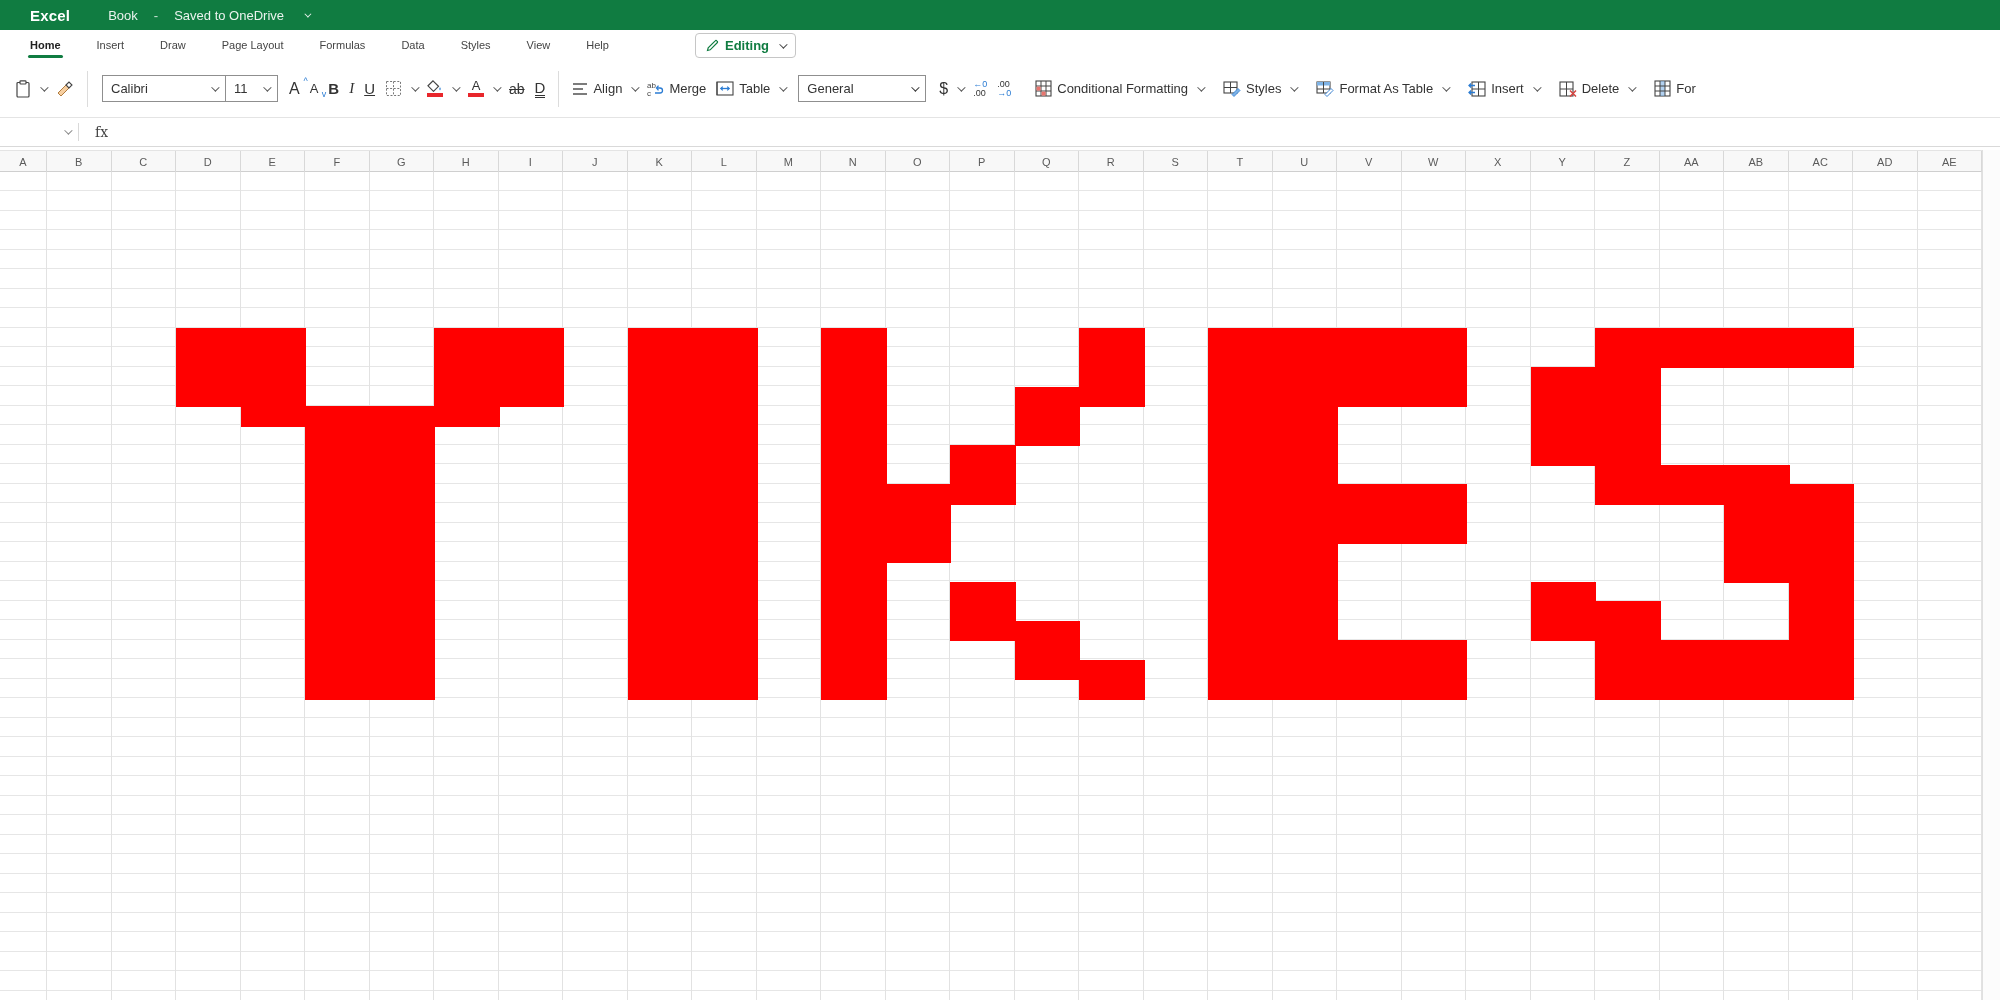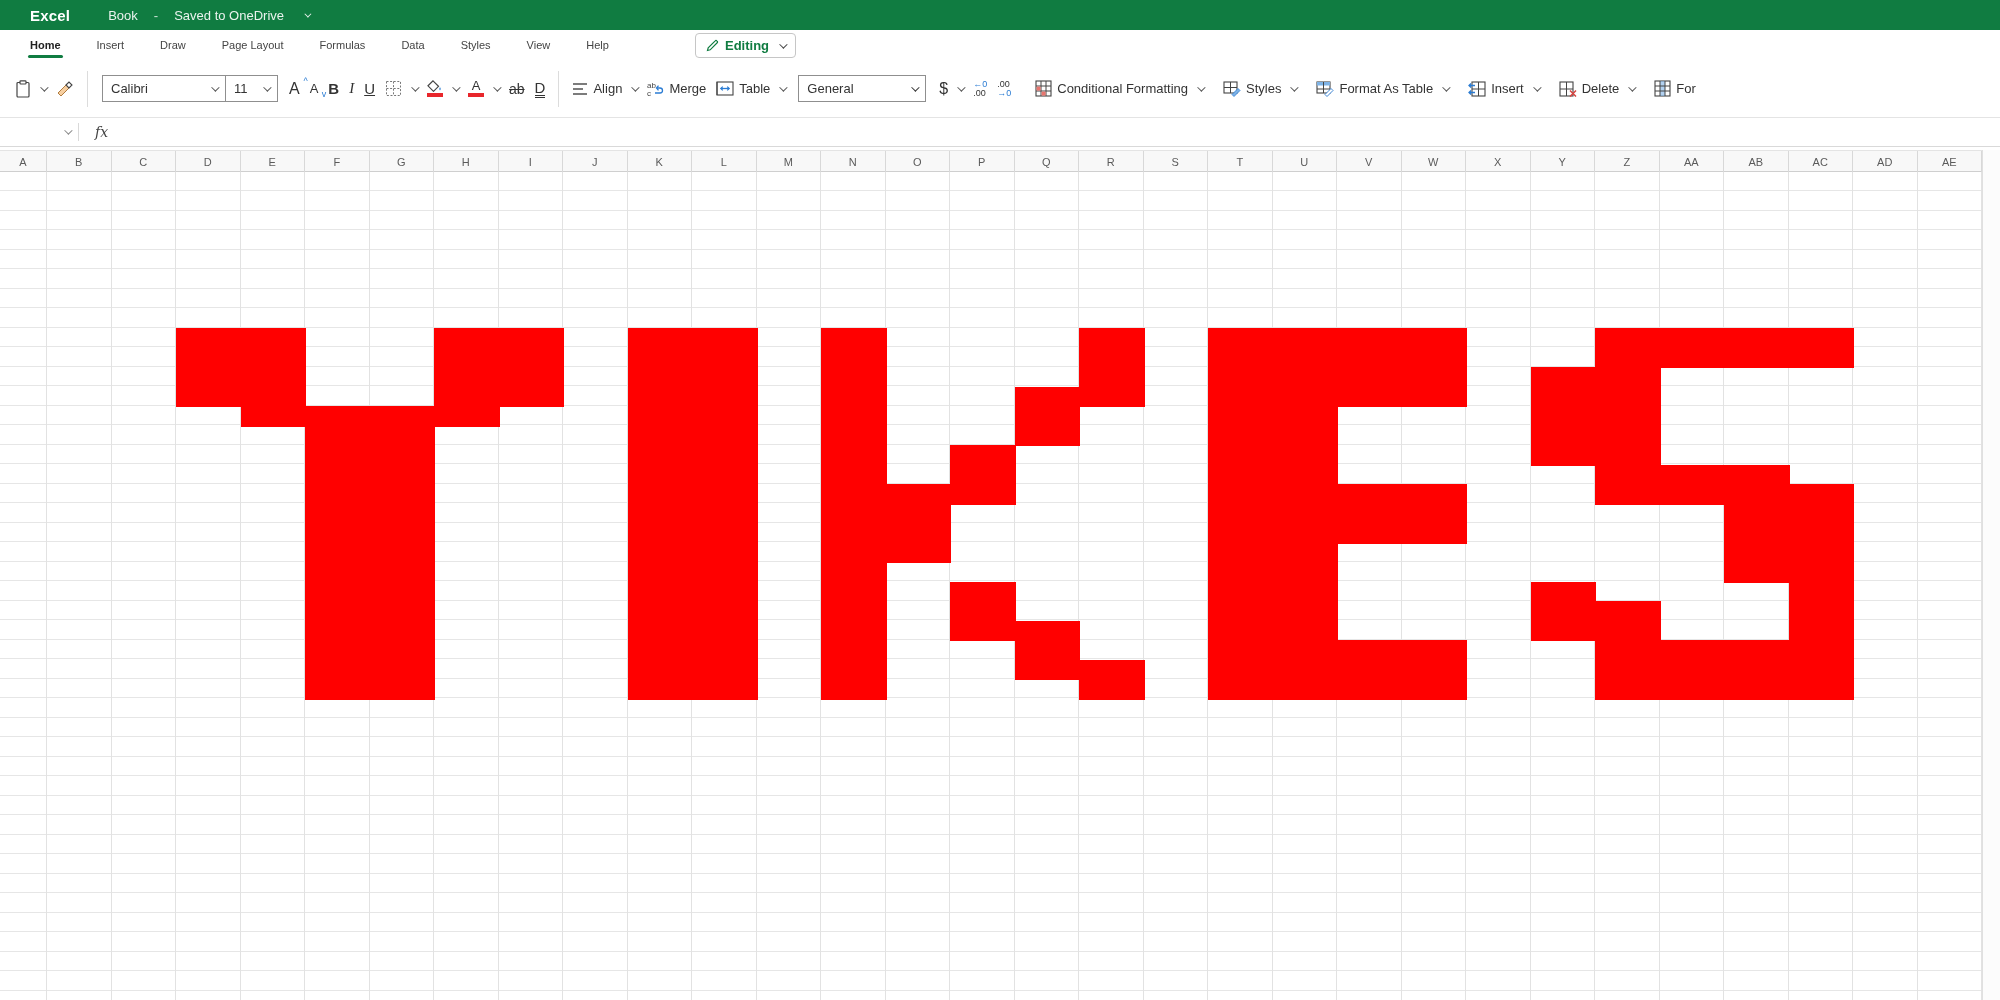--- a/index.html
+++ b/index.html
@@ -58,21 +58,21 @@
     justify-content:space-between; padding:0 8px; font-size:13px; margin:0 8px; }
   .azup { position:relative; font-size:16px; }
   .azup sup { position:absolute; top:-4px; right:-8px; font-size:9px; color:#2B7CD3; }
 
   
   .formulabar { position:absolute; left:0; top:118px; width:2000px; height:29px; background:#fff;
     border-bottom:1px solid #D9D9D9; display:flex; align-items:center; }
   .namebox { width:78px; height:100%; display:flex; align-items:center; justify-content:flex-end;
     padding-right:8px; color:#666; }
   .fb-sep { width:1px; height:18px; background:#D9D9D9; }
-  .fx { font-family:"DejaVu Serif", serif; font-style:italic; font-size:14px; color:#444;
+  .fx { font-family:"DejaVu Serif", serif; font-size:14px; color:#444;
     padding:0 14px 0 16px; }
   .formula-input { flex:1; height:100%; border:none; outline:none; font-size:13px; color:#222; }
 
   
   .sheet { position:absolute; left:0; top:150px; width:2000px; height:850px; background:#fff; }
   .colheaders { position:absolute; left:0; top:0; width:1982px; height:22px; background:#F8F8F8;
     border-bottom:1px solid #CFCFCF; border-top:1px solid #E4E4E4; }
   .colheader { position:absolute; top:0; height:21px; display:flex; align-items:center; justify-content:center;
     font-size:11px; color:#5B5B5B; border-right:1px solid #D8D8D8; }
   .grid { position:absolute; left:0; top:22px; width:1982px; height:828px;

